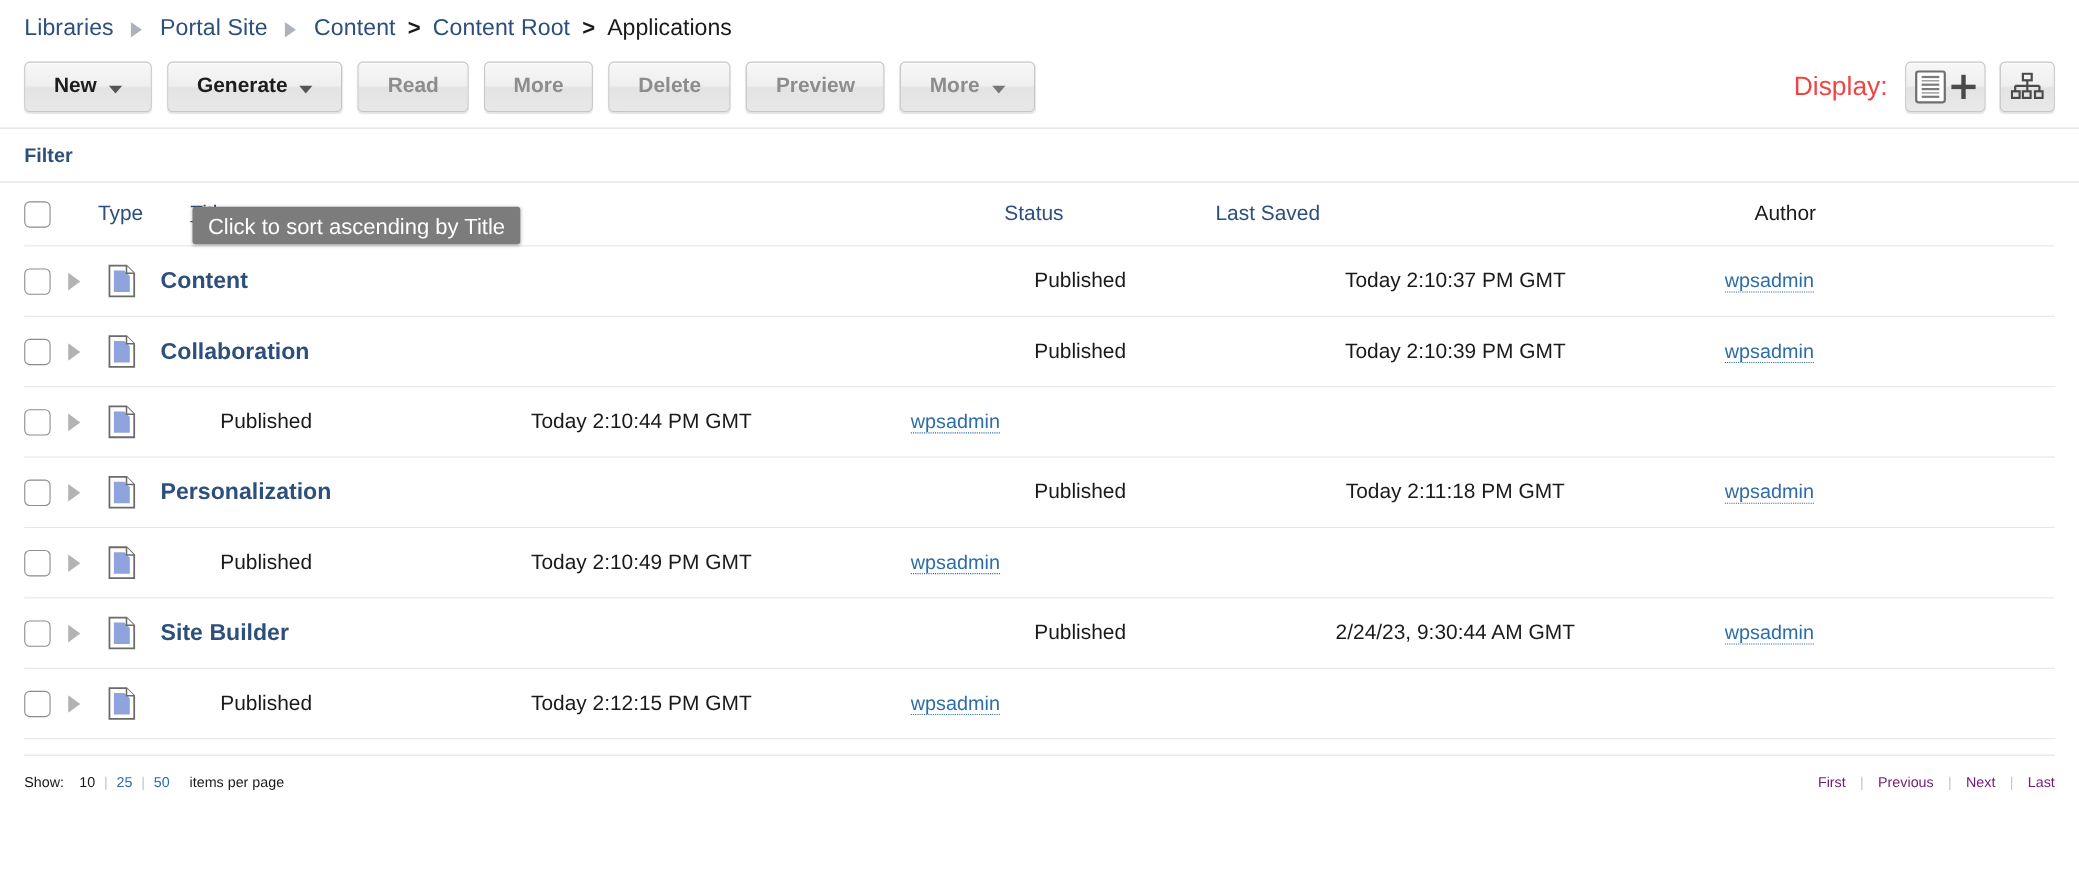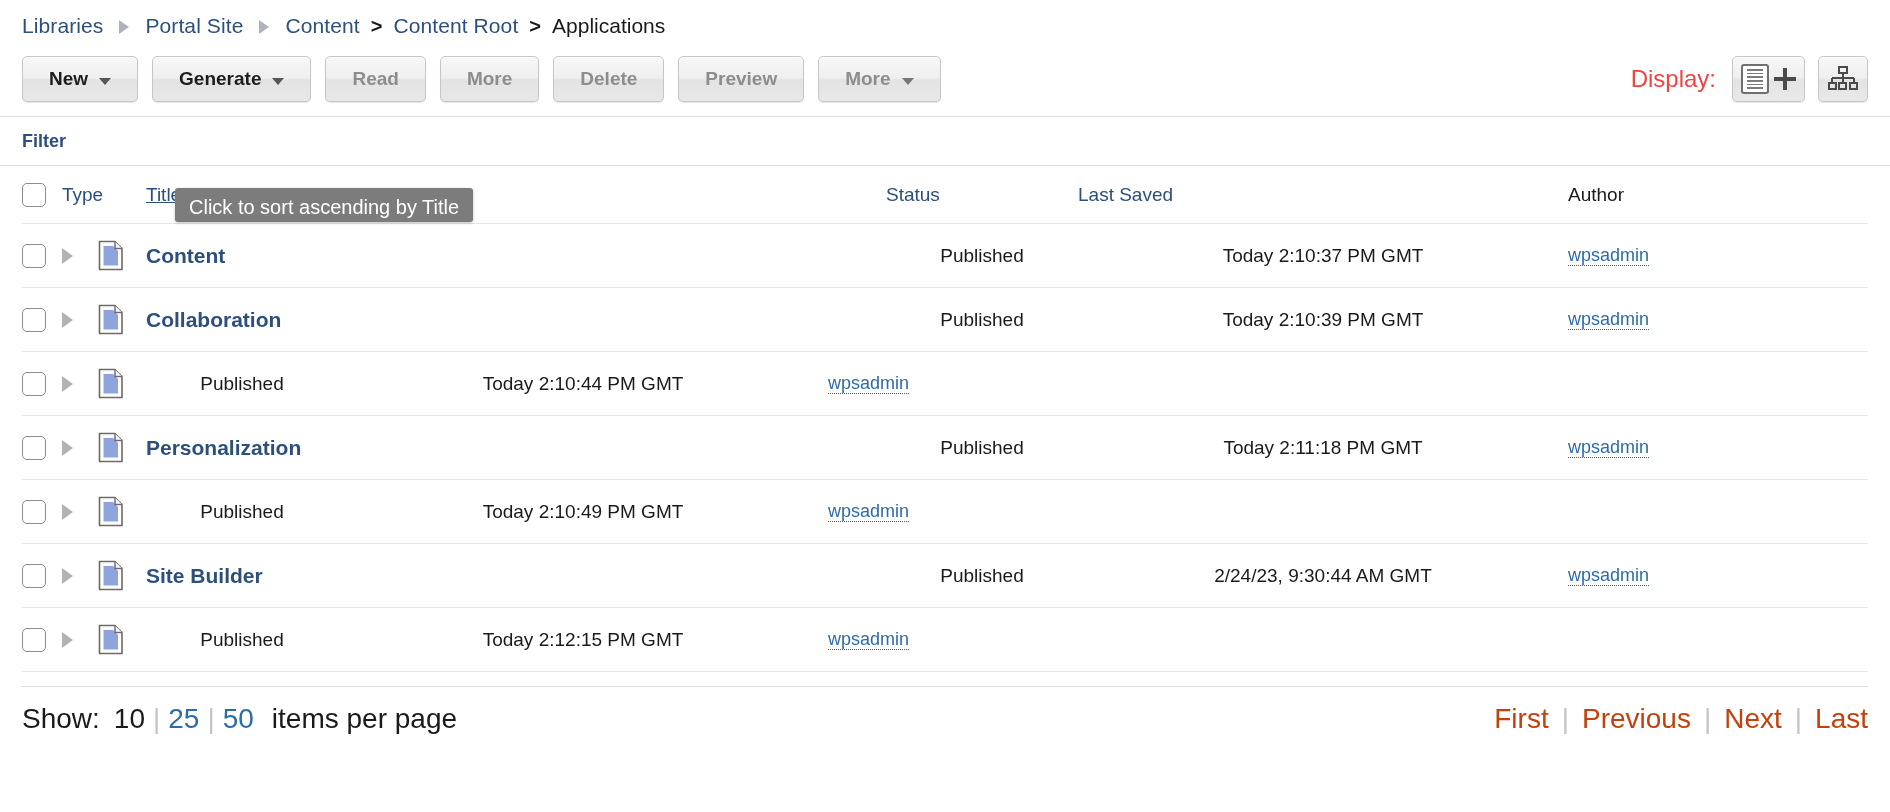--- a/index.html
+++ b/index.html
@@ -185,20 +185,21 @@
     cursor: pointer;
   }
 
   .doc-icon { width: 26px; height: 31px; display:block; }
 
   .hcol {
     color: #2d4f7c;
     font-size: 19px;
     text-decoration: none;
     cursor: pointer;
+    margin-left: 27px;
   }
   .hcol.sorted { text-decoration: underline; }
   .hcol.plain { color: #1a1a1a; cursor: default; font-size: 19px; }
 
   .title-link {
     color: #2d4f7c;
     font-size: 21px;
     font-weight: bold;
     text-decoration: none;
     cursor: pointer;
@@ -228,36 +229,36 @@
     box-shadow: 0 1px 3px rgba(0,0,0,.25);
     z-index: 40;
     pointer-events: none;
   }
 
   
   .footer {
     display: flex;
     align-items: flex-end;
     padding: 16px 22px 0 22px;
-    font-size: 28px;
+    font-size: 13px;
     color: #1a1a1a;
   }
   .footer .left, .footer .right { display: flex; align-items: center; }
   .footer .right { margin-left: auto; }
   .pg-link {
     color: #2d6ca8;
     text-decoration: none;
     cursor: pointer;
     padding: 0 8px;
   }
   .pg-static { color: #1a1a1a; padding: 0 8px; }
   .pg-sep { color: #c4c4c4; }
   .show-label { margin-right: 6px; }
   .per-page-label { margin-left: 10px; }
-  .pg-nav { color: #c2410c; padding: 0 13px; cursor: default; }
+  .pg-nav { color: #701a75; padding: 0 13px; cursor: default; }
   .pg-nav:first-child { padding-left: 0; }
   .pg-nav:last-child { padding-right: 0; }
   .footer-rule {
     margin: 14px 22px 0 22px;
     border-top: 1px solid #dedede;
   }
 </style>
 </head>
 <body>
 

